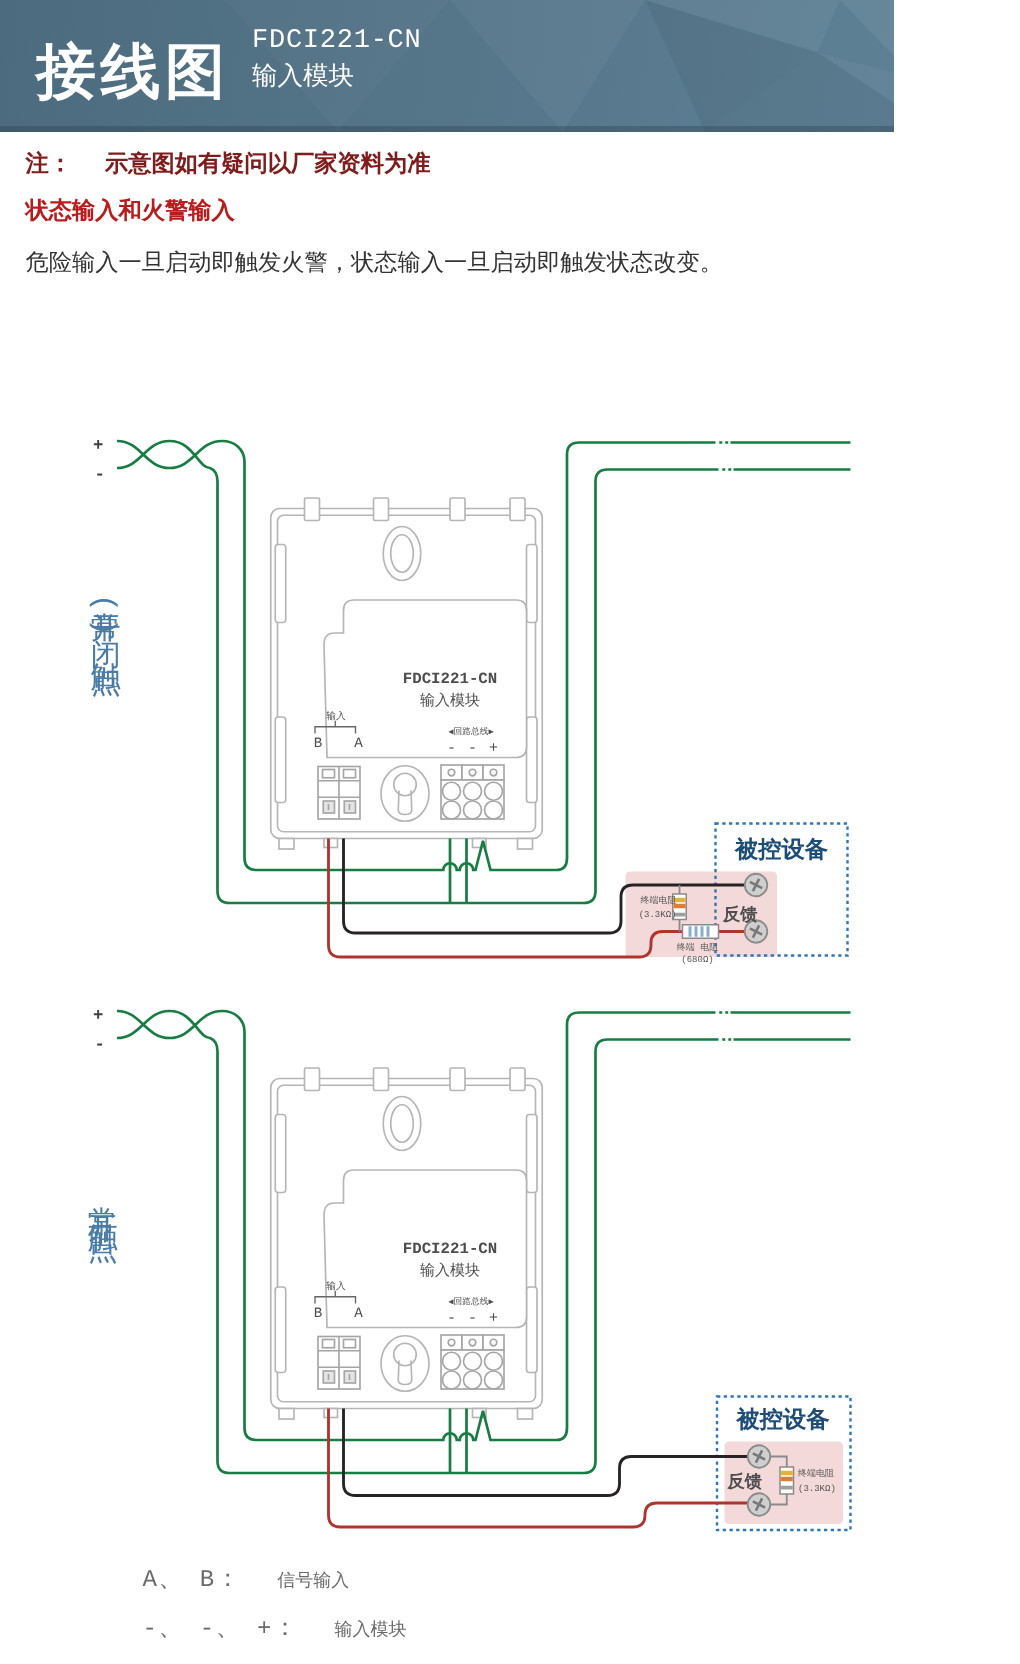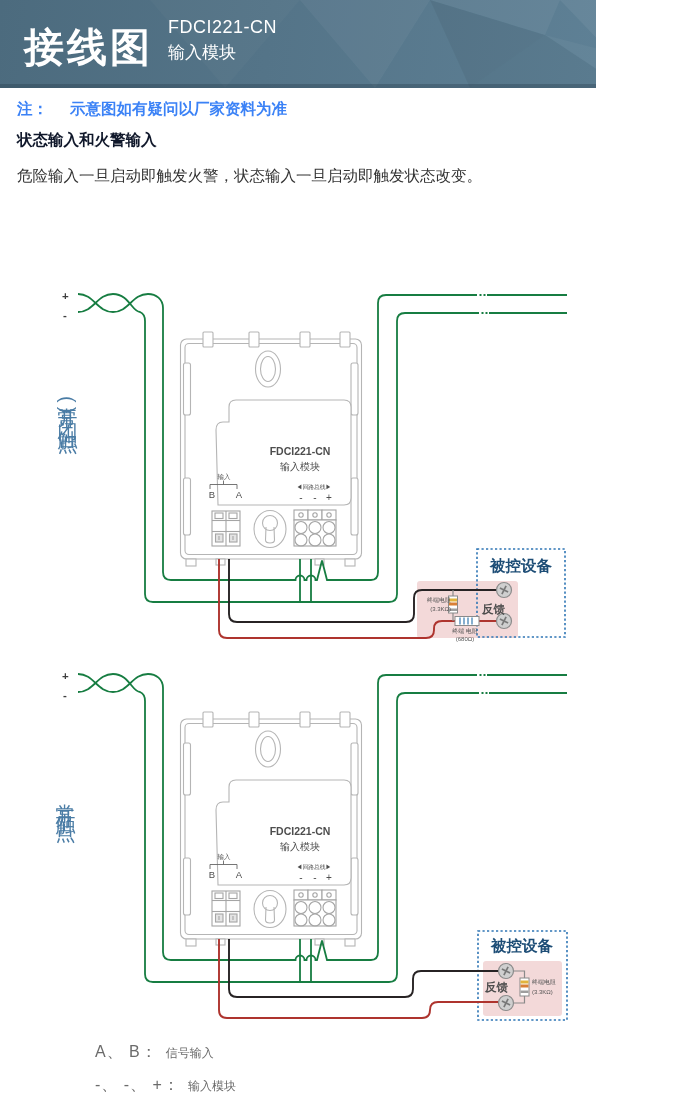--- a/index.html
+++ b/index.html
@@ -1,42 +1,42 @@
 <!DOCTYPE html>
 <html><head>
 <meta charset="utf-8">
 <style>
   html,body{margin:0;padding:0;}
   .page{position:relative;width:596px;height:1109px;background:#ffffff;overflow:hidden;
-        font-family:Liberation Sans, sans-serif;}
+        font-family:Liberation Mono, monospace;}
   
   .banner{position:relative;height:88px;background:linear-gradient(97deg,#4c6b7e 0%,#547488 45%,#5e8095 100%);}
   .banner svg{position:absolute;left:0;top:0;}
   .h-title{position:absolute;left:24px;top:20px;font-size:40px;font-weight:bold;color:#fff;letter-spacing:3px;}
   .h-side{position:absolute;left:168px;top:16px;color:#fff;line-height:1.25;}
   .h-model{font-size:18px;letter-spacing:.5px;}
   .h-sub{font-size:17px;margin-top:3px;}
   
   .intro{position:absolute;left:17px;top:99px;width:650px;z-index:2;}
-  .note{margin:0 0 10px;font-size:15.5px;font-weight:bold;color:#3b82f6;}
+  .note{margin:0 0 10px;font-size:15.5px;font-weight:bold;color:#7f1d1d;}
   .note-text{margin-left:22px;}
-  .sec-h{margin:9px 0 6px;font-size:15.5px;font-weight:bold;color:#0f172a;}
+  .sec-h{margin:9px 0 6px;font-size:15.5px;font-weight:bold;color:#b91c1c;}
   .sec-p{margin:12px 0 5px;font-size:15.5px;color:#333;line-height:26px;}
   
   .vlabel{position:absolute;writing-mode:vertical-rl;color:#4a7ca5;font-size:20px;z-index:2;}
   .vlabel1{left:55px;top:392px;letter-spacing:2px;}
   .vlabel2{left:53px;top:788px;letter-spacing:6px;}
   
   .wiring{position:absolute;left:0;top:0;z-index:1;}
   
   .footer{position:absolute;left:17px;top:1030px;z-index:2;}
   .f-title{font-size:14.5px;font-weight:bold;color:#e60012;}
   .f-item{margin:12px 0 0 78px;color:#6b6b6b;}
   .f-term{font-size:16px;letter-spacing:1px;}
-  .f-desc{font-size:12px;margin-left:8px;text-align:center;}
+  .f-desc{font-size:12px;margin-left:24px;text-align:center;}
 </style>
 </head>
 <body>
 
 <div class="page">
 
   <div class="banner">
     <svg width="680" height="88">
       <polygon points="150,0 300,0 225,88" fill="rgba(255,255,255,0.025)"></polygon>
       <polygon points="300,0 430,0 375,88" fill="rgba(255,255,255,0.045)"></polygon>

